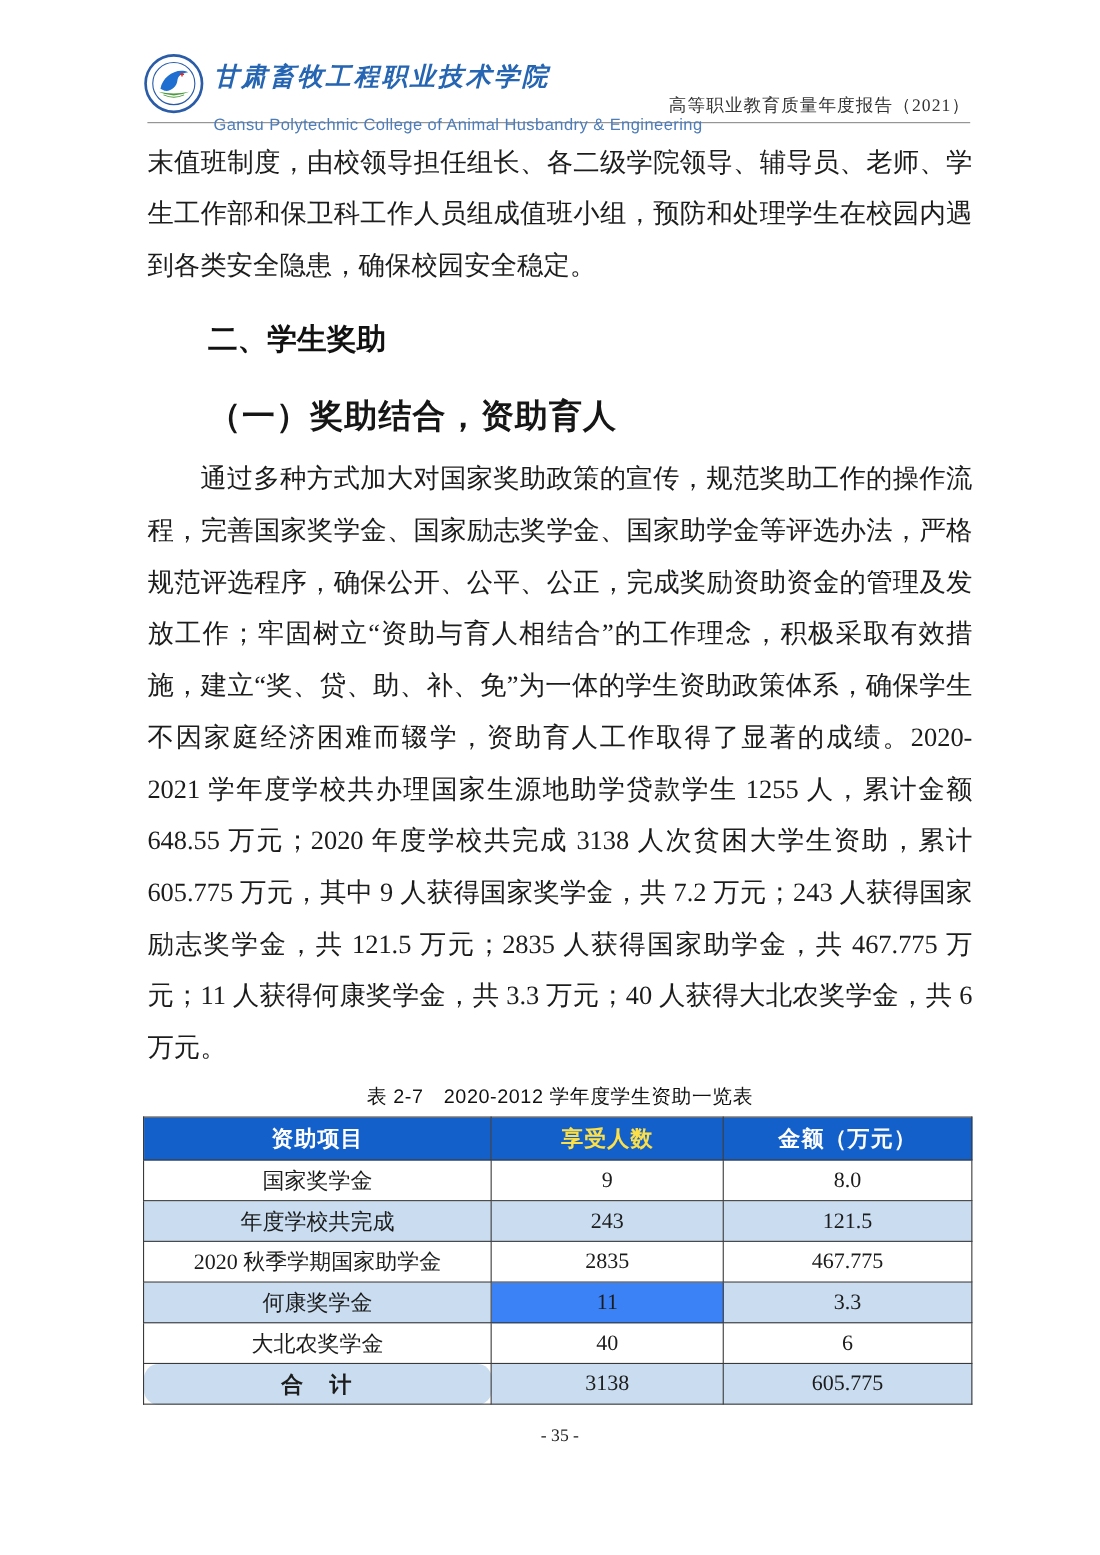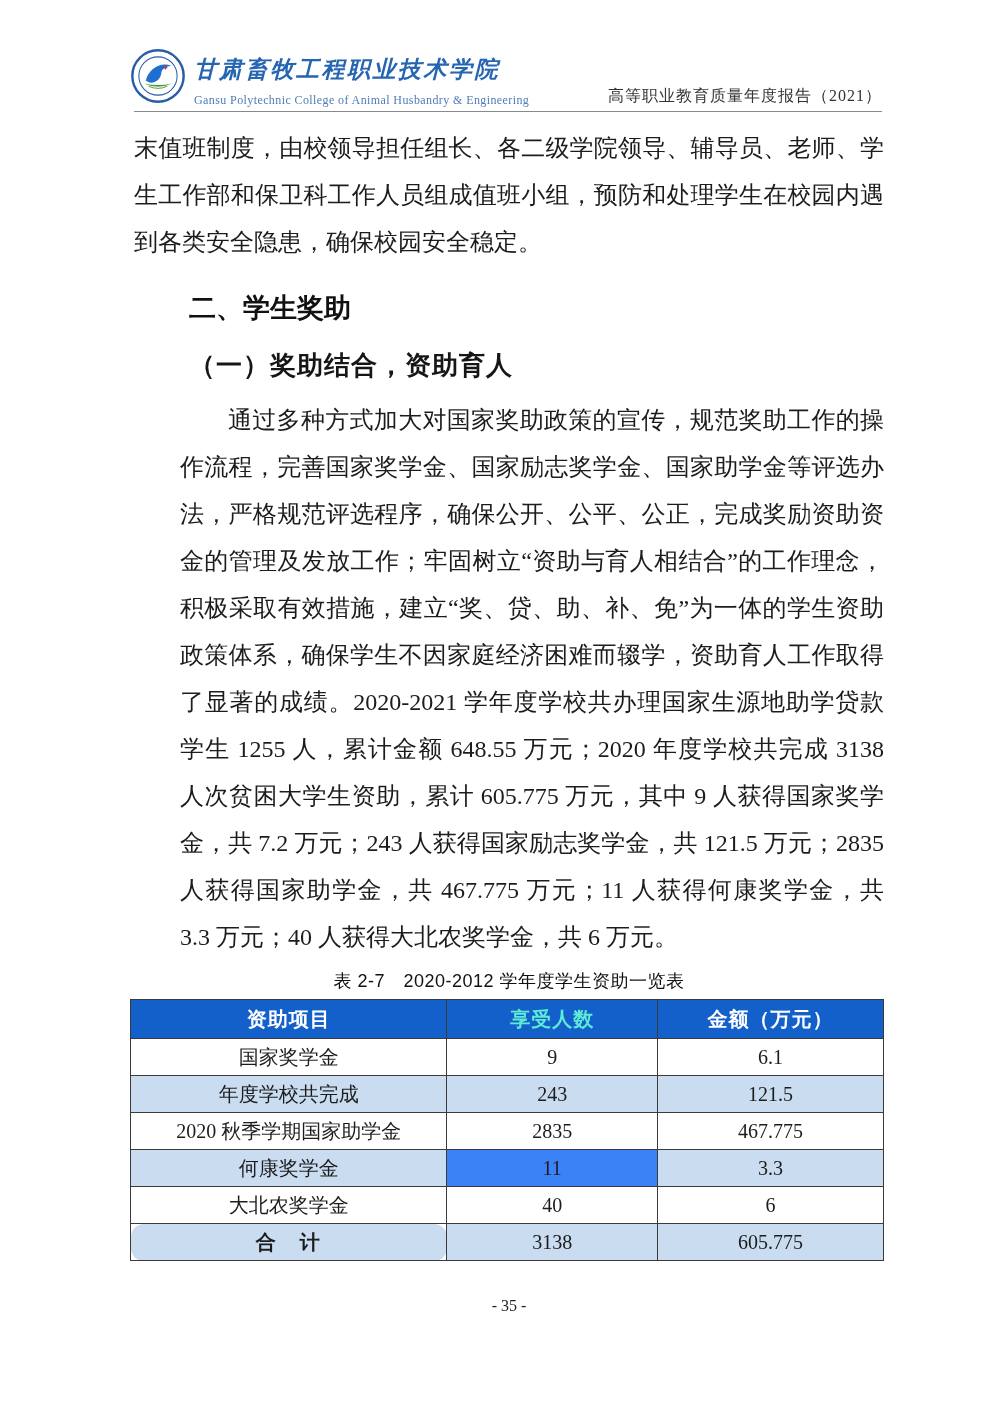--- a/index.html
+++ b/index.html
@@ -23,22 +23,22 @@
   }
   .logo-wrap { position: absolute; left: -4px; top: 2px; display: flex; align-items: flex-start; }
   .emblem { width: 56px; height: 56px; flex: 0 0 auto; }
   .school-text { margin-left: 8px; padding-top: 6px; }
   .school-zh {
     font-size: 23px; font-weight: bold; color: #2565b2;
     letter-spacing: 2.5px; font-style: italic;
     font-family: "Liberation Serif", serif; white-space: nowrap;
   }
   .school-en {
-    font-size: 12px; color: #4d7cb8; letter-spacing: 0.4px;
-    font-family: Liberation Serif, serif; margin-top: 8px; white-space: nowrap;
+    font-size: 15px; color: #4d7cb8; letter-spacing: 0.4px;
+    font-family: Liberation Sans, sans-serif; margin-top: 20px; white-space: nowrap;
   }
   .report-title {
     position: absolute; right: 0; bottom: 4px;
     font-size: 16px; color: #333; letter-spacing: 1px;
     font-family: "Liberation Serif", serif;
     white-space: nowrap;
   }
   
   .content {
     position: absolute;
@@ -54,29 +54,29 @@
   .para-first { margin-top: 12px; }
   .h1 {
     margin-top: 24px;
     padding-left: 55px;
     font-family: "Liberation Sans", "DejaVu Sans", sans-serif;
     font-weight: bold;
     font-size: 27px;
     color: #111;
   }
   .h2 {
-    margin-top: 22px;
+    margin-top: 32px;
     padding-left: 55px;
     font-family: Liberation Mono, monospace;
     font-weight: bold;
-    font-size: 26px;
+    font-size: 30px;
     letter-spacing: 1px;
     color: #161616;
   }
-  .para-main { margin-top: 14px; text-indent: 2em; margin-left: 46px; }
+  .para-main { margin-top: 14px; text-indent: 2em; }
   
   .tbl-caption {
     margin-top: 8px;
     text-align: center;
     font-family: "Liberation Sans", "DejaVu Sans", sans-serif;
     font-size: 18px;
     color: #111;
     letter-spacing: 0.5px;
   }
   table.aid {
@@ -149,29 +149,29 @@
 
     <table class="aid">
       <colgroup>
         <col style="width:42%">
         <col style="width:28%">
         <col style="width:30%">
       </colgroup>
       <thead>
         <tr>
           <th style="background: rgb(20, 96, 203); color: rgb(255, 255, 255);">资助项目</th>
-          <th style="background: rgb(20, 96, 203); color: #5eead4;">享受人数</th>
+          <th style="background: rgb(20, 96, 203); color: #fde047;">享受人数</th>
           <th style="background: rgb(20, 96, 203); color: rgb(255, 255, 255);">金额（万元）</th>
         </tr>
       </thead>
       <tbody>
         <tr>
           <td>国家奖学金</td>
           <td>9</td>
-          <td>6.1</td>
+          <td>8.0</td>
         </tr>
         <tr class="alt">
           <td style="background: rgb(201, 220, 240);">年度学校共完成</td>
           <td style="background: rgb(201, 220, 240);">243</td>
           <td style="background: rgb(201, 220, 240);">121.5</td>
         </tr>
         <tr>
           <td>2020 秋季学期国家助学金</td>
           <td>2835</td>
           <td>467.775</td>

